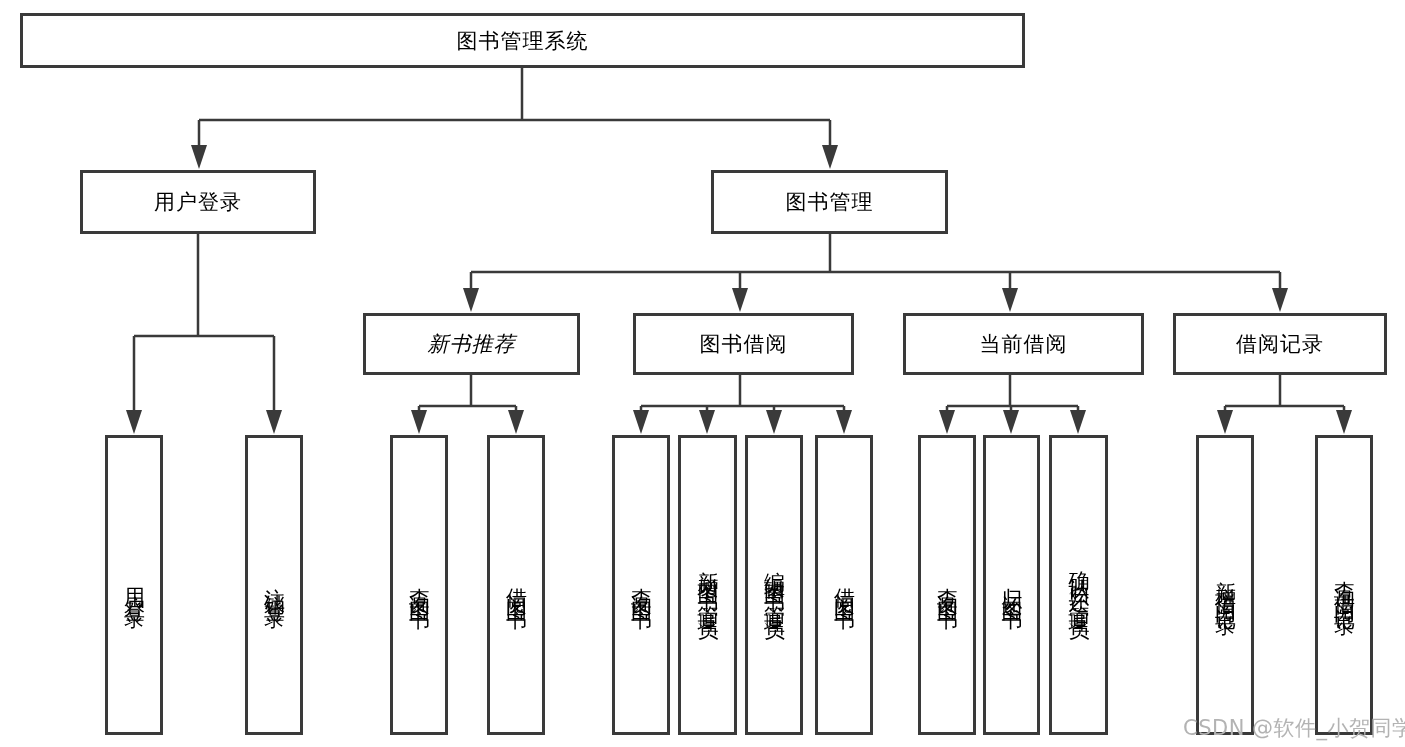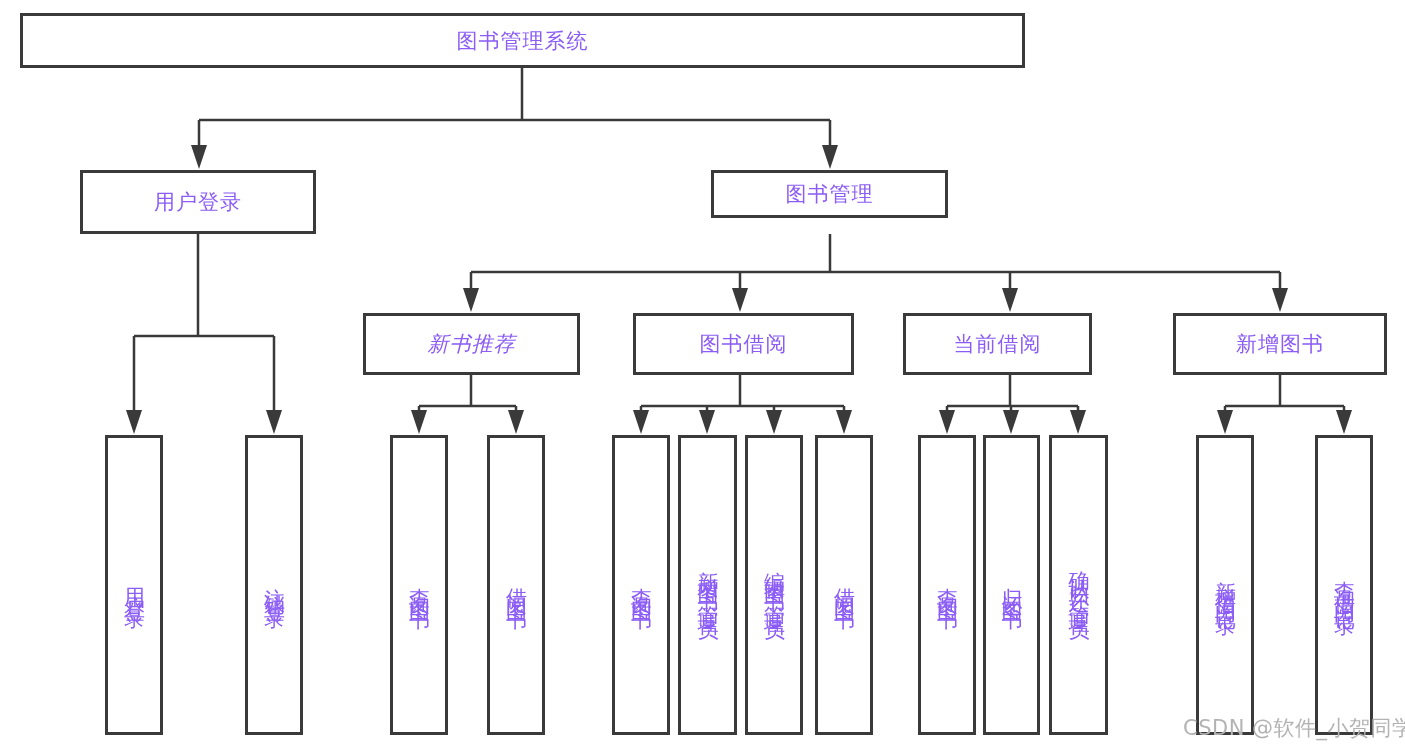--- a/index.html
+++ b/index.html
@@ -25,21 +25,21 @@
   }
   .node {
     position: absolute;
     box-sizing: border-box;
     background: #ffffff;
     border: 3px solid #3a3a3a;
     display: flex;
     align-items: center;
     justify-content: center;
     z-index: 2;
-    color: #8b5cf6;
+    color: #000000;
   }
   .node.h {
     font-size: 21px;
     letter-spacing: 1px;
     white-space: nowrap;
   }
   .node.v {
     writing-mode: vertical-rl;
     text-orientation: mixed;
     font-size: 21px;
@@ -112,35 +112,35 @@
     </g>
   </svg>
 
   <div class="node h" style="left:20px; top:13px; width:1005px; height:55px;">
     <span>图书管理系统</span>
   </div>
 
   <div class="node h" style="left:80px; top:170px; width:236px; height:64px;">
     <span>用户登录</span>
   </div>
-  <div class="node h" style="left:711px; top:170px; width:237px; height:48px;">
+  <div class="node h" style="left:711px; top:170px; width:237px; height:64px;">
     <span>图书管理</span>
   </div>
 
   <div class="node h" style="left:363px; top:313px; width:217px; height:62px;font-style:italic;">
     <span>新书推荐</span>
   </div>
   <div class="node h" style="left:633px; top:313px; width:221px; height:62px;">
     <span>图书借阅</span>
   </div>
-  <div class="node h" style="left:903px; top:313px; width:189px; height:62px;">
+  <div class="node h" style="left:903px; top:313px; width:241px; height:62px;">
     <span>当前借阅</span>
   </div>
   <div class="node h" style="left:1173px; top:313px; width:214px; height:62px;">
-    <span>新增图书</span>
+    <span>借阅记录</span>
   </div>
 
   <div class="node v" style="left:105px; top:435px; width:58px; height:300px;">
     <span>用户登录</span>
   </div>
   <div class="node v" style="left:245px; top:435px; width:58px; height:300px;">
     <span>注销登录</span>
   </div>
 
   <div class="node v" style="left:390px; top:435px; width:58px; height:300px;">

